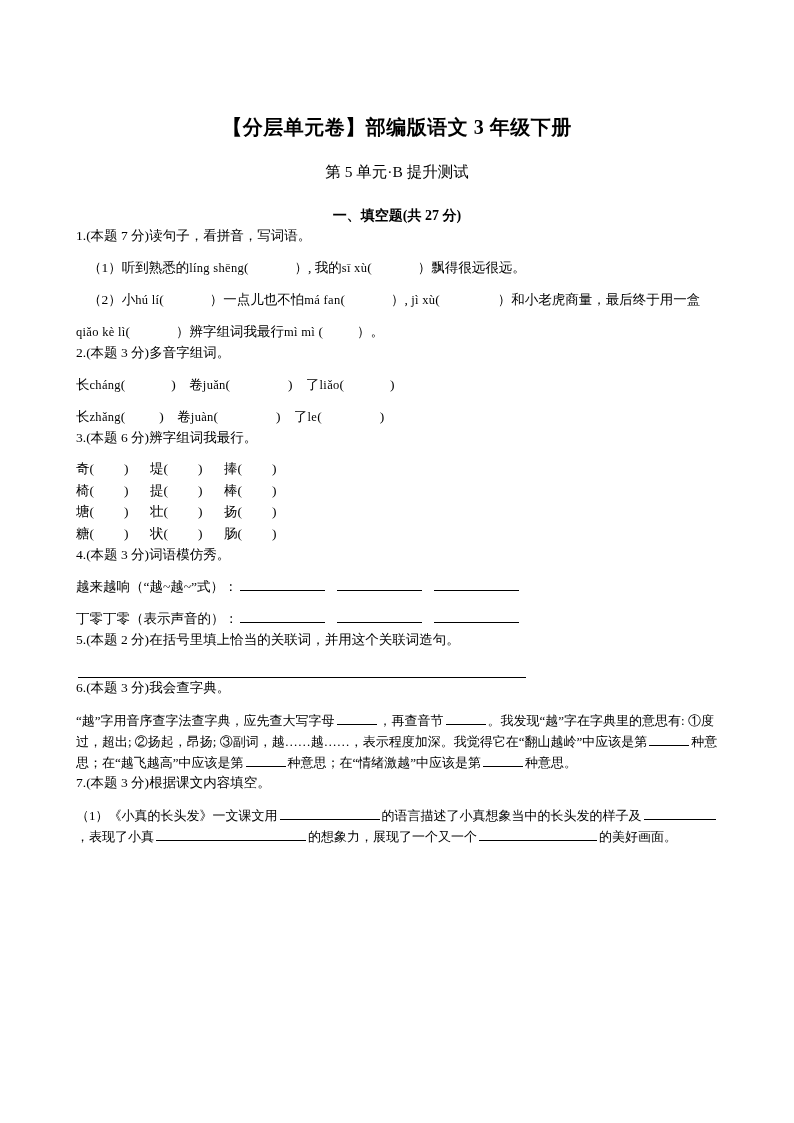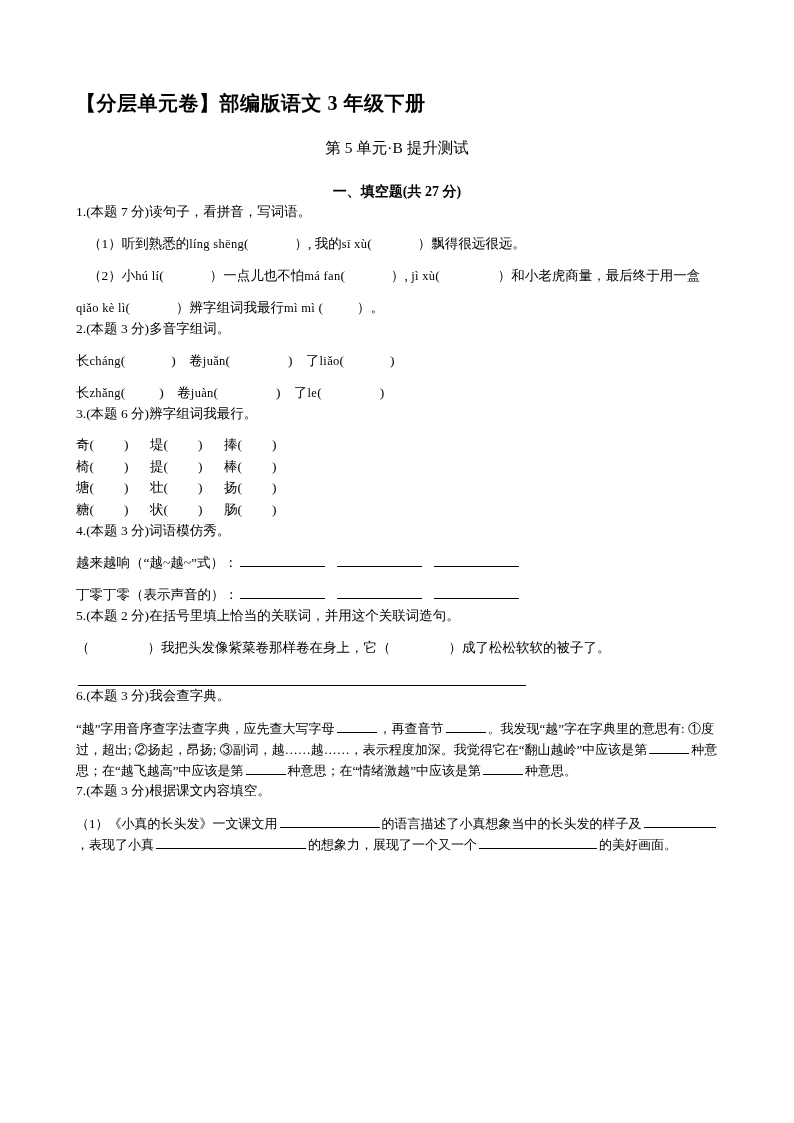--- a/index.html
+++ b/index.html
@@ -16,25 +16,25 @@
     overflow: hidden;
   }
   .page {
     position: relative;
     width: 794px;
     height: 1123px;
     box-sizing: border-box;
     padding: 0 76px;
   }
   .title-main {
-    text-align: left;
+    text-align: center;
     font-size: 20px;
     font-weight: bold;
     letter-spacing: 0.5px;
-    margin-top: 88px;
+    margin-top: 112px;
     line-height: 1.5;
     font-family: Liberation Serif, serif;
   }
   .title-sub {
     text-align: center;
     font-size: 15.5px;
     margin-top: 18px;
     line-height: 1.5;
   }
   .section-head {
@@ -192,23 +192,20 @@
   </div>
 
   <div class="q4-row">
     <span class="q4-label">丁零丁零（表示声音的）：</span><span class="q4-blanks"><span class="blank blank-w85"></span><span class="blank blank-w85"></span><span class="blank blank-w85"></span></span>
   </div>
 
   <div class="q">
     <span>5.</span><span>(本题 2 分)</span><span>在括号里填上恰当的关联词，并用这个关联词造句。</span>
   </div>
 
-  <div class="line">
-    <span>（</span><span class="paren-gap-lg"></span><span>）我把头发像紫菜卷那样卷在身上，它（</span><span class="paren-gap-lg"></span><span>）成了松松软软的被子了。</span>
-  </div>
 
   <div class="answer-rule"></div>
 
   <div class="q">
     <span>6.</span><span>(本题 3 分)</span><span>我会查字典。</span>
   </div>
 
   <div class="line dense">
     <span>“越”字用音序查字法查字典，应先查大写字母</span><span class="blank blank-w40"></span><span>，再查音节</span><span class="blank blank-w40"></span><span>。我发现“越”字在字典里的意思有: ①度过，超出; ②扬起，昂扬; ③副词，越……越……，表示程度加深。我觉得它在“翻山越岭”中应该是第</span><span class="blank blank-w40"></span><span>种意思；在“越飞越高”中应该是第</span><span class="blank blank-w40"></span><span>种意思；在“情绪激越”中应该是第</span><span class="blank blank-w40"></span><span>种意思。</span>
   </div>

